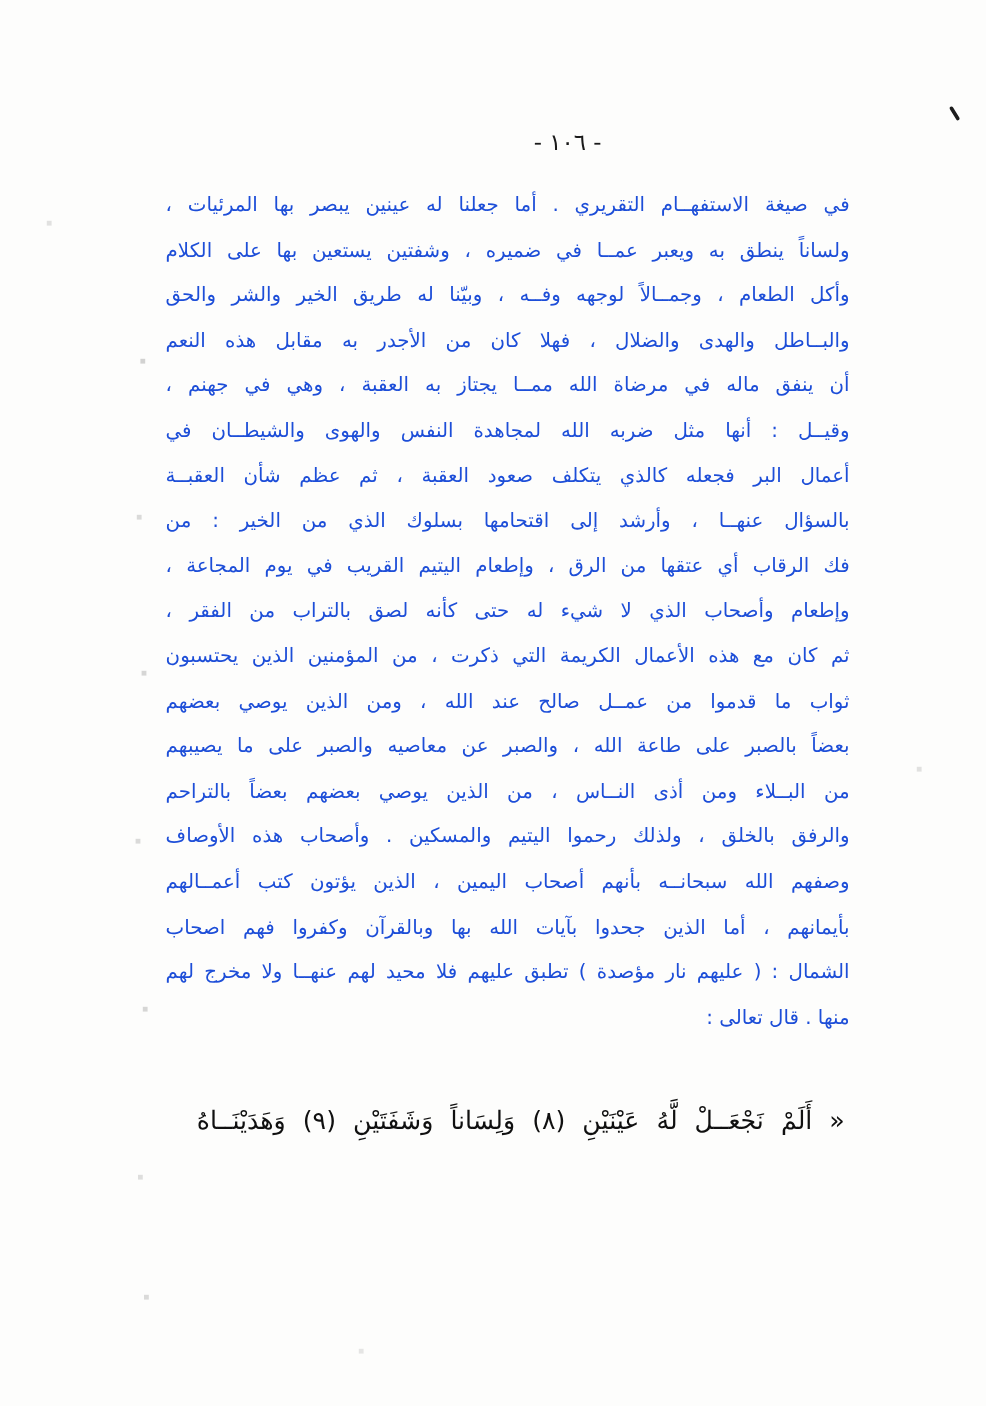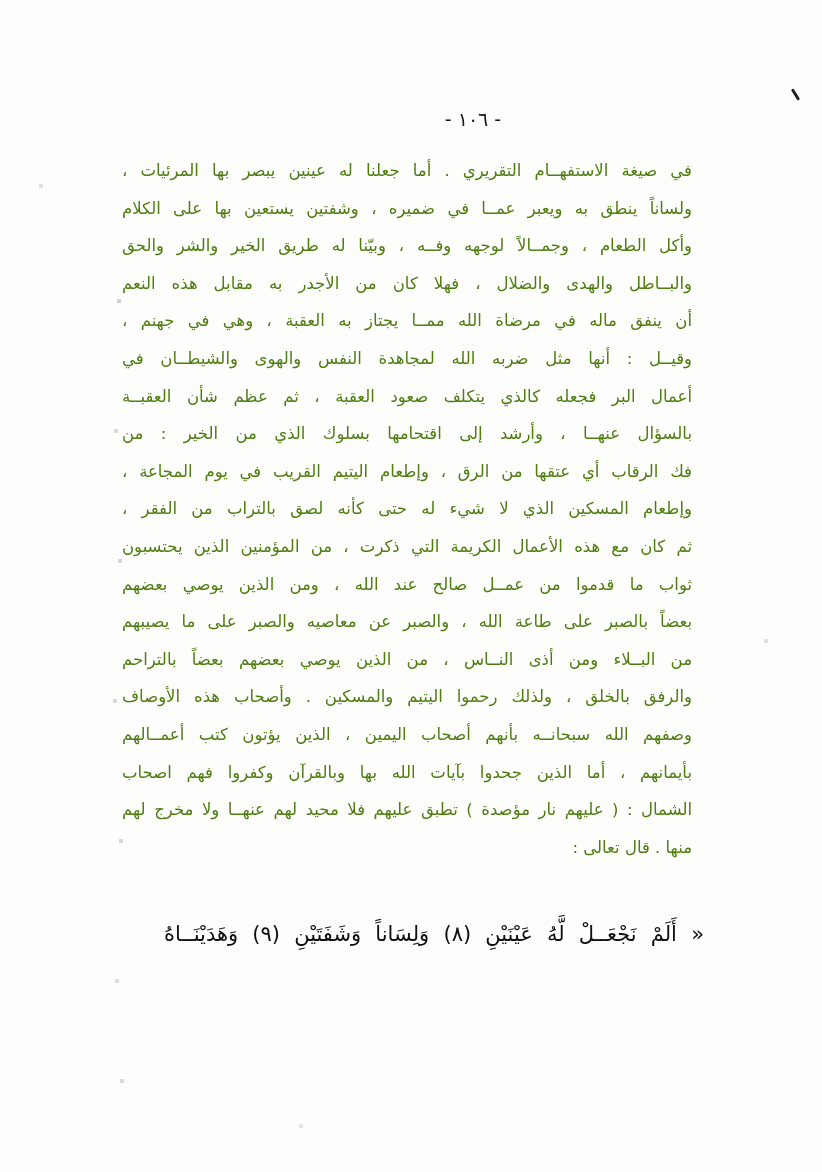--- a/index.html
+++ b/index.html
@@ -33,26 +33,26 @@
     left: 373px;
     width: 200px;
     text-align: center;
     font-size: 19px;
     letter-spacing: 2px;
     color: #1a1a1a;
   }
   .body-text {
     position: absolute;
     top: 152px;
-    right: 130px;
+    right: 114px;
     width: 570px;
     direction: rtl;
     font-size: 16.5px;
     line-height: 37.6px;
-    color: #4d7c0f;
+    color: #1d4ed8;
   }
   .line {
     text-align: justify;
     text-align-last: justify;
     white-space: normal;
   }
   .line.line-open {
     text-align-last: auto; 
   }
   .verse {
@@ -100,21 +100,21 @@
   <div class="body-text" dir="rtl" lang="ar">
     <div class="line">في صيغة الاستفهــام التقريري . أما جعلنا له عينين يبصر بها المرئيات ،</div>
     <div class="line">ولساناً ينطق به ويعبر عمــا في ضميره ، وشفتين يستعين بها على الكلام</div>
     <div class="line">وأكل الطعام ، وجمــالاً لوجهه وفــه ، وبيّنا له طريق الخير والشر والحق</div>
     <div class="line">والبــاطل والهدى والضلال ، فهلا كان من الأجدر به مقابل هذه النعم</div>
     <div class="line">أن ينفق ماله في مرضاة الله ممــا يجتاز به العقبة ، وهي في جهنم ،</div>
     <div class="line">وقيــل : أنها مثل ضربه الله لمجاهدة النفس والهوى والشيطــان في</div>
     <div class="line">أعمال البر فجعله كالذي يتكلف صعود العقبة ، ثم عظم شأن العقبــة</div>
     <div class="line">بالسؤال عنهــا ، وأرشد إلى اقتحامها بسلوك الذي من الخير : من</div>
     <div class="line">فك الرقاب أي عتقها من الرق ، وإطعام اليتيم القريب في يوم المجاعة ،</div>
-    <div class="line">وإطعام المسكين الذي لا شيء له حتى كأنه لصق بالتراب من الفقر ،</div>
+    <div class="line">وإطعام وأصحاب الذي لا شيء له حتى كأنه لصق بالتراب من الفقر ،</div>
     <div class="line">ثم كان مع هذه الأعمال الكريمة التي ذكرت ، من المؤمنين الذين يحتسبون</div>
     <div class="line">ثواب ما قدموا من عمــل صالح عند الله ، ومن الذين يوصي بعضهم</div>
     <div class="line">بعضاً بالصبر على طاعة الله ، والصبر عن معاصيه والصبر على ما يصيبهم</div>
     <div class="line">من البــلاء ومن أذى النــاس ، من الذين يوصي بعضهم بعضاً بالتراحم</div>
     <div class="line">والرفق بالخلق ، ولذلك رحموا اليتيم والمسكين . وأصحاب هذه الأوصاف</div>
     <div class="line">وصفهم الله سبحانــه بأنهم أصحاب اليمين ، الذين يؤتون كتب أعمــالهم</div>
     <div class="line">بأيمانهم ، أما الذين جحدوا بآيات الله بها وبالقرآن وكفروا فهم اصحاب</div>
     <div class="line">الشمال : ( عليهم نار مؤصدة ) تطبق عليهم فلا محيد لهم عنهــا ولا مخرج لهم</div>
     <div class="line line-open">منها . قال تعالى :</div>
   </div>

